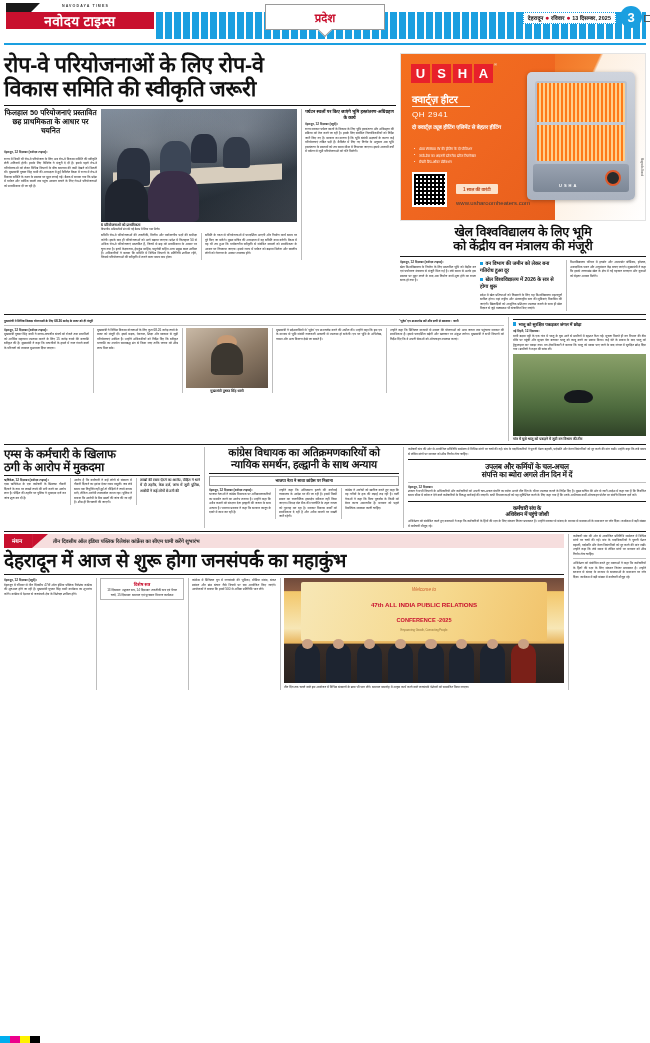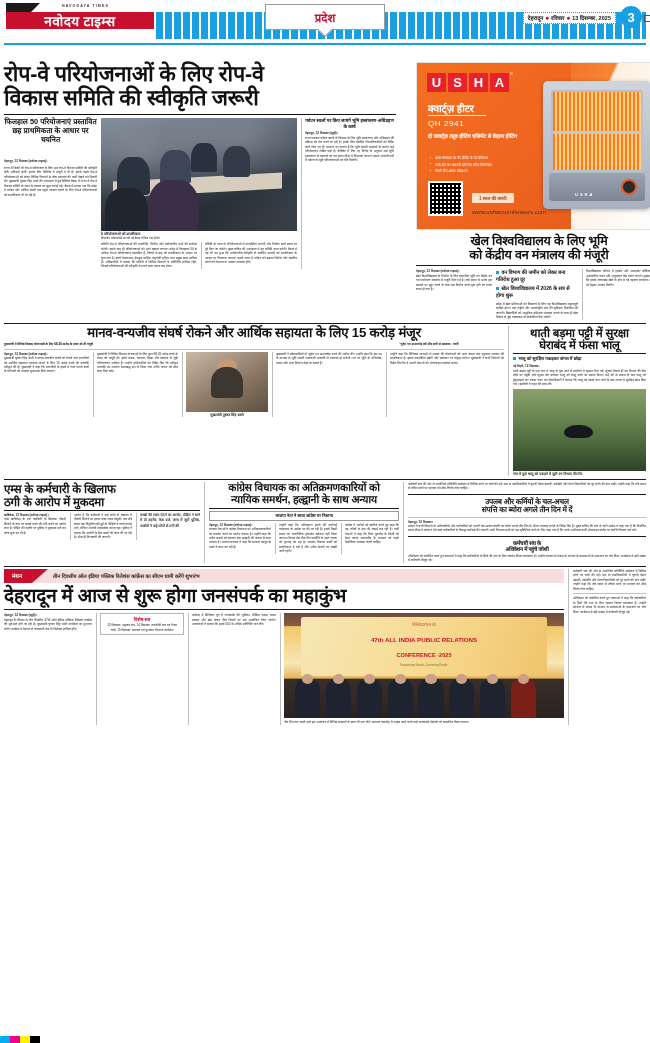--- a/index.html
+++ b/index.html
@@ -53,26 +53,26 @@
   .sub{ font-weight:700; text-align:center; line-height:1.2; }
   .body-col{
     font-size:3.15px; line-height:1.42; text-align:justify; color:#2a2a2a;
     -webkit-hyphens:auto; hyphens:auto; word-break:break-word; overflow:hidden;
   }
   .dek{ font-size:3.1px; font-weight:700; line-height:1.4; }
   .col-rule{ border-left:1px solid #bdbdbd; }
 
   
   .frame{ padding:0 4px; }
-  .lead{ display:flex; gap:20px; margin-top:17px; }
+  .lead{ display:flex; gap:4px; margin-top:8px; }
   .lead-left{ width:392px; flex:0 0 392px; }
   .lead-right{ width:246px; flex:0 0 246px; }
 
   .lead-hl{ font-size:21.5px; text-align:left; }
-  .lead-hl .l2{ display:block; }
+  .lead-hl .l2{ display:block;font-family:Liberation Serif, serif; }
   .lead-rule{ height:1px; background:#111; margin:4px 0 3px 0; }
 
   .lead-grid{ display:flex; gap:4px; margin-top:2px; }
   .lg-c1{ width:93px; flex:0 0 93px; }
   .lg-c2{ width:196px; flex:0 0 196px; }
   .lg-c3{ width:93px; flex:0 0 93px; padding-left:3px; }
 
   .subhead-box{ font-size:7.4px; margin-bottom:3px; }
 
   .photo{
@@ -311,21 +311,20 @@
           </div>
         </div>
       </div>
     </div>
 
     <div class="hr-dark" style="margin:3px 0 2px 0"></div>
 
     <div style="display:flex;gap:4px">
 
       <div style="width:500px;flex:0 0 500px">
-        <div class="hl" style="font-size:13.2px;text-align:center">मानव-वन्यजीव संघर्ष रोकने और आर्थिक सहायता के लिए 15 करोड़ मंजूर</div>
         <div style="display:flex;gap:6px;margin-top:2px;align-items:baseline;justify-content:space-between">
           <div class="dek" style="flex:1">मुख्यमंत्री ने विभिन्न विकास योजनाओं के लिए 68.26 करोड़ के बजट को दी मंजूरी</div>
           <div class="dek" style="width:150px;text-align:center">'भूदेव' एप डाउनलोड करें और सभी से करवाया : धामी</div>
         </div>
         <div class="hr-lite" style="margin:2px 0"></div>
 
         <div style="display:flex;gap:4px">
           <div style="width:85px;flex:0 0 85px">
             <div class="body-col" style="font-weight:700">देहरादून, 12 दिसम्बर (नवोदय टाइम्स)।</div>
             <div class="body-col">मुख्यमंत्री पुष्कर सिंह धामी ने मानव-वन्यजीव संघर्ष को रोकने तथा प्रभावितों को आर्थिक सहायता उपलब्ध कराने के लिए 15 करोड़ रुपये की धनराशि स्वीकृत की है। मुख्यमंत्री ने कहा कि वन्यजीवों के हमले में जान गंवाने वालों के परिजनों को तत्काल मुआवजा दिया जाएगा।</div>
@@ -340,24 +339,20 @@
           <div class="col-rule" style="width:110px;flex:0 0 110px;padding-left:3px">
             <div class="body-col">मुख्यमंत्री ने प्रदेशवासियों से 'भूदेव' एप डाउनलोड करने की अपील की। उन्होंने कहा कि इस एप के माध्यम से भूमि संबंधी जानकारी आसानी से उपलब्ध हो सकेगी। एप पर भूमि के अभिलेख, नक्शा और अन्य विवरण देखे जा सकते हैं।</div>
           </div>
           <div class="col-rule" style="flex:1;padding-left:3px">
             <div class="body-col">उन्होंने कहा कि डिजिटल माध्यमों से शासन की योजनाओं को आम जनता तक पहुंचाना सरकार की प्राथमिकता है। इससे पारदर्शिता बढ़ेगी और भ्रष्टाचार पर अंकुश लगेगा। मुख्यमंत्री ने सभी विभागों को निर्देश दिए कि वे अपनी सेवाओं को ऑनलाइन उपलब्ध कराएं।</div>
           </div>
         </div>
       </div>
 
       <div class="col-rule" style="flex:1;padding-left:4px">
-        <div class="hl" style="font-size:11.6px;text-align:center">
-          <div>थाती बड़मा पट्टी में सुरक्षा</div>
-          <div>घेराबंद में फंसा भालू</div>
-        </div>
         <div class="hr-dark" style="margin:2px 0"></div>
         <div class="blt" style="font-size:4.4px">
           <span class="sq"></span><span>भालू को सुरक्षित पकड़कर जंगल में छोड़ा</span>
         </div>
         <div class="body-col" style="font-weight:700;margin-top:2px">नई टिहरी, 12 दिसम्बर।</div>
         <div class="body-col">थाती बड़मा पट्टी के एक गांव में भालू के घुस आने से ग्रामीणों में दहशत फैल गई। सूचना मिलते ही वन विभाग की टीम मौके पर पहुंची और सुरक्षा घेरा बनाकर भालू को काबू करने का प्रयास किया। कई घंटे के प्रयास के बाद भालू को ट्रेंकुलाइज कर पकड़ा गया। वन क्षेत्राधिकारी ने बताया कि भालू को स्वस्थ पाए जाने के बाद जंगल में सुरक्षित छोड़ दिया गया। ग्रामीणों ने राहत की सांस ली।</div>
         <div class="wild" style="height:82px;margin-top:2px"></div>
         <div class="cap">गांव में घुसे भालू को पकड़ने में जुटी वन विभाग की टीम</div>
       </div>
     </div>

